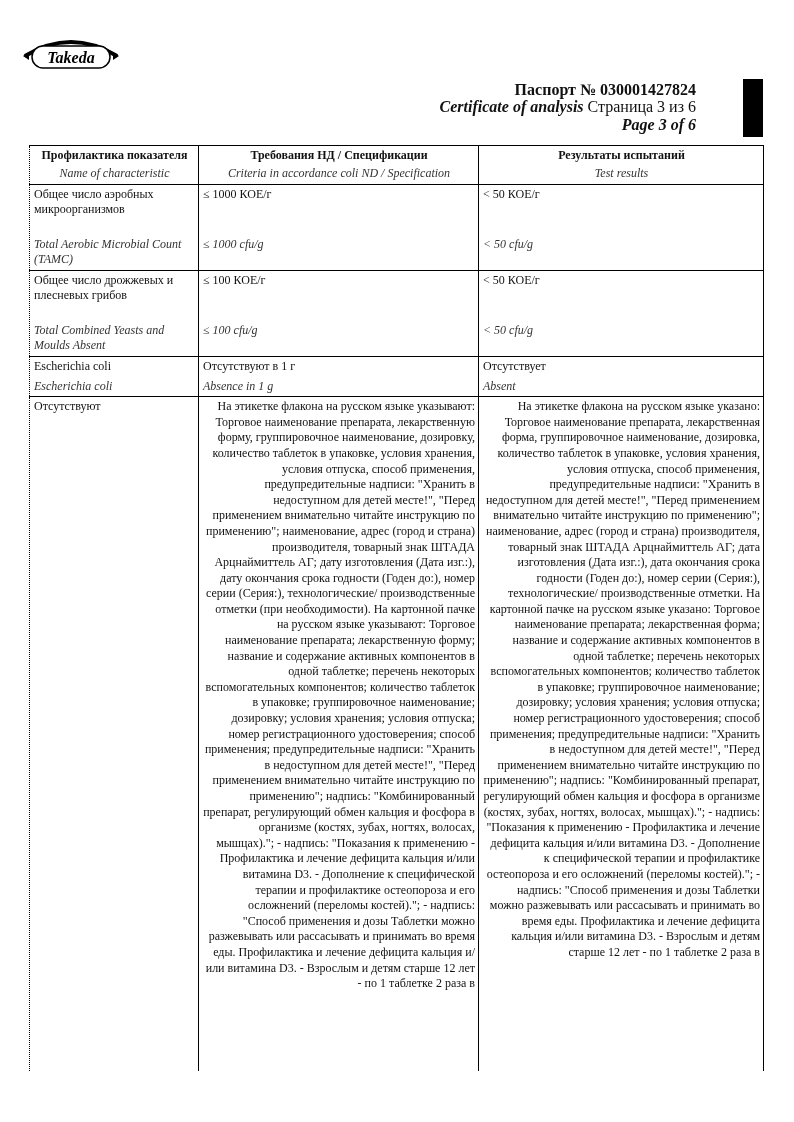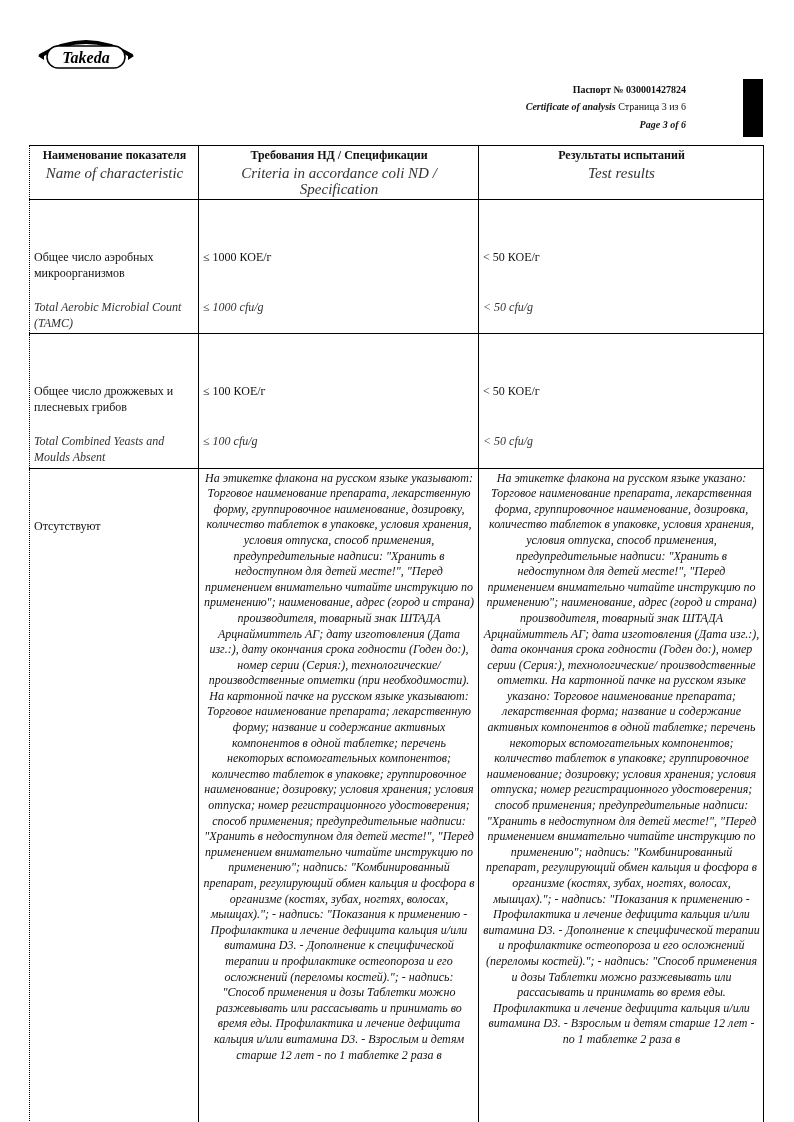--- a/index.html
+++ b/index.html
@@ -1,41 +1,41 @@
 <!DOCTYPE html>
 <html><head>
 <meta charset="utf-8">
 <style>
   html, body { margin: 0; padding: 0; background: #ffffff; }
   body { width: 794px; height: 1122px; position: relative; overflow: hidden;
          font-family: "Liberation Serif", "DejaVu Serif", serif; color: #111; }
-  .logo { position: absolute; left: 36px; top: 34px; width: 100px; height: 42px; }
+  .logo { position: absolute; left: 21px; top: 34px; width: 100px; height: 42px; }
   .logo svg { width: 100%; height: 100%; display: block; }
-  .hdr { position: absolute; right: 108px; text-align: right; white-space: nowrap; font-size: 10px; line-height: 17px; padding-left: 38px; }
+  .hdr { position: absolute; right: 98px; text-align: right; white-space: nowrap; font-size: 16px; line-height: 17px; padding-left: 38px; }
   .hdr1 { top: 81px; font-weight: bold; }
   .hdr2 { top: 98px; }
   .hdr2 .it { font-style: italic; font-weight: bold; }
   .hdr3 { top: 116px; font-style: italic; font-weight: bold; margin-left: 20px; }
   .blackbar { position: absolute; left: 743px; top: 79px; width: 20px; height: 58px; background: #000; }
 
   table.cert { position: absolute; left: 29px; top: 145px; width: 734px; border-collapse: collapse; table-layout: fixed; font-size: 12px; line-height: 15.6px; }
   table.cert col.c1 { width: 169px; }
   table.cert col.c2 { width: 280px; }
   table.cert col.c3 { width: 285px; }
   table.cert td { border: 1px solid #000; vertical-align: top; padding: 2px 3px 2px 4px; }
   table.cert td:first-child { border-left: 1px dotted #000; }
   table.cert tr:last-child td { border-bottom: none; }
   .head td { text-align: center; vertical-align: middle; padding: 4px 3px 6px; }
   .head .ru { font-weight: bold; font-size: 12px; line-height: 15px; }
-  .head .en { font-style: italic; color: #333; font-size: 15px; margin-top: 3px; }
-  .ru-line { display: block; margin-top: 48px; }
+  .head .en { font-style: italic; color: #333; font-size: 12px; margin-top: 3px; }
+  .ru-line { display: block; }
   .en-line { display: block; font-style: italic; color: #333; margin-top: 18px; }
   .pair { min-height: 32px; }
   .marking td { height: 670px; }
-  .para { text-align: center; font-style: italic; }
+  .para { text-align: right; }
 </style>
 </head>
 <body>
 
 <div class="logo">
   <svg viewBox="0 0 100 42">
     <path d="M4 22 Q50 -6 96 22" fill="none" stroke="#000" stroke-width="4"></path>
     <path d="M2 22 L8 18 L8 26 Z M98 22 L92 18 L92 26 Z" fill="#000"></path>
     <rect x="11" y="12" width="78" height="22" rx="11" ry="11" fill="#fff" stroke="#000" stroke-width="1.5"></rect>
     <text x="50" y="29" text-anchor="middle" font-family="Liberation Serif, serif" font-style="italic" font-weight="bold" font-size="16" fill="#000">Takeda</text>
@@ -55,21 +55,21 @@
 
 <table class="cert">
   <colgroup>
       <col class="c1">
       <col class="c2">
       <col class="c3">
     </colgroup>
   <tbody>
       <tr class="head">
     <td>
-      <div class="ru">Наименование показателя</div>
+      <div class="ru">Профилактика показателя</div>
       <div class="en">Name of characteristic</div>
     </td>
     <td>
       <div class="ru">Требования НД / Спецификации</div>
       <div class="en">Criteria in accordance coli ND / Specification</div>
     </td>
     <td>
       <div class="ru">Результаты испытаний</div>
       <div class="en">Test results</div>
     </td>
@@ -110,20 +110,34 @@
       <span class="en-line">≤ 100 cfu/g</span>
     </td>
     <td>
       <div class="pair">
             <span class="ru-line">&lt; 50 КОЕ/г</span>
           </div>
       <span class="en-line">&lt; 50 cfu/g</span>
     </td>
   </tr>
 
+  <tr>
+    <td>
+      <span class="ru-line">Escherichia coli</span>
+      <span class="en-line" style="margin-top:4px">Escherichia coli</span>
+    </td>
+    <td>
+      <span class="ru-line">Отсутствуют в 1 г</span>
+      <span class="en-line" style="margin-top:4px">Absence in 1 g</span>
+    </td>
+    <td>
+      <span class="ru-line">Отсутствует</span>
+      <span class="en-line" style="margin-top:4px">Absent</span>
+    </td>
+  </tr>
 
   <tr class="marking">
     <td>
       <span class="ru-line">Отсутствуют</span>
     </td>
     <td>
       <div class="para">На этикетке флакона на русском языке указывают: Торговое наименование препарата, лекарственную форму, группировочное наименование, дозировку, количество таблеток в упаковке, условия хранения, условия отпуска, способ применения, предупредительные надписи: "Хранить в недоступном для детей месте!", "Перед применением внимательно читайте инструкцию по применению"; наименование, адрес (город и страна) производителя, товарный знак ШТАДА Арцнаймиттель АГ; дату изготовления (Дата изг.:), дату окончания срока годности (Годен до:), номер серии (Серия:), технологические/ производственные отметки (при необходимости). На картонной пачке на русском языке указывают: Торговое наименование препарата; лекарственную форму; название и содержание активных компонентов в одной таблетке; перечень некоторых вспомогательных компонентов; количество таблеток в упаковке; группировочное наименование; дозировку; условия хранения; условия отпуска; номер регистрационного удостоверения; способ применения; предупредительные надписи: "Хранить в недоступном для детей месте!", "Перед применением внимательно читайте инструкцию по применению"; надпись: "Комбинированный препарат, регулирующий обмен кальция и фосфора в организме (костях, зубах, ногтях, волосах, мышцах)."; - надпись: "Показания к применению - Профилактика и лечение дефицита кальция и/или витамина D3. - Дополнение к специфической терапии и профилактике остеопороза и его осложнений (переломы костей)."; - надпись: "Способ применения и дозы Таблетки можно разжевывать или рассасывать и принимать во время еды. Профилактика и лечение дефицита кальция и/или витамина D3. - Взрослым и детям старше 12 лет - по 1 таблетке 2 раза в</div>
     </td>
     <td>
       <div class="para">На этикетке флакона на русском языке указано: Торговое наименование препарата, лекарственная форма, группировочное наименование, дозировка, количество таблеток в упаковке, условия хранения, условия отпуска, способ применения, предупредительные надписи: "Хранить в недоступном для детей месте!", "Перед применением внимательно читайте инструкцию по применению"; наименование, адрес (город и страна) производителя, товарный знак ШТАДА Арцнаймиттель АГ; дата изготовления (Дата изг.:), дата окончания срока годности (Годен до:), номер серии (Серия:), технологические/ производственные отметки. На картонной пачке на русском языке указано: Торговое наименование препарата; лекарственная форма; название и содержание активных компонентов в одной таблетке; перечень некоторых вспомогательных компонентов; количество таблеток в упаковке; группировочное наименование; дозировку; условия хранения; условия отпуска; номер регистрационного удостоверения; способ применения; предупредительные надписи: "Хранить в недоступном для детей месте!", "Перед применением внимательно читайте инструкцию по применению"; надпись: "Комбинированный препарат, регулирующий обмен кальция и фосфора в организме (костях, зубах, ногтях, волосах, мышцах)."; - надпись: "Показания к применению - Профилактика и лечение дефицита кальция и/или витамина D3. - Дополнение к специфической терапии и профилактике остеопороза и его осложнений (переломы костей)."; - надпись: "Способ применения и дозы Таблетки можно разжевывать или рассасывать и принимать во время еды. Профилактика и лечение дефицита кальция и/или витамина D3. - Взрослым и детям старше 12 лет - по 1 таблетке 2 раза в</div>

